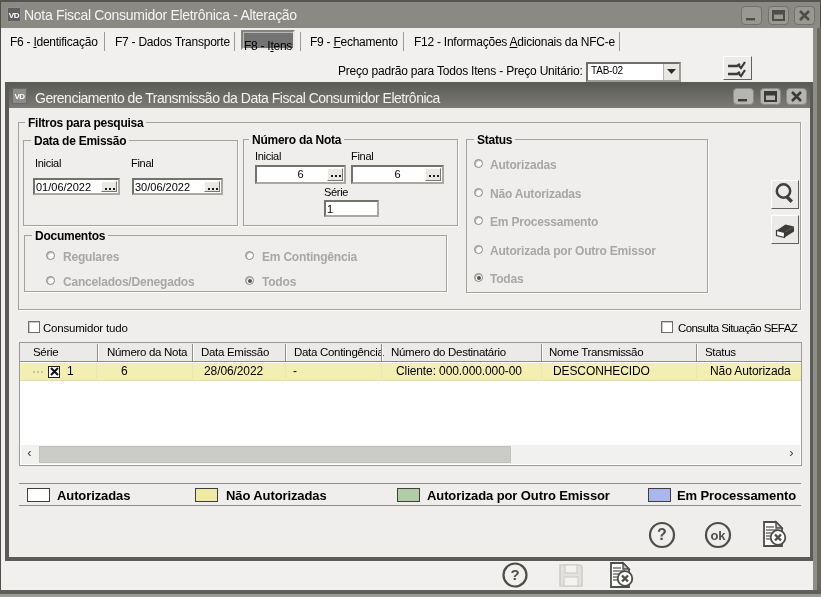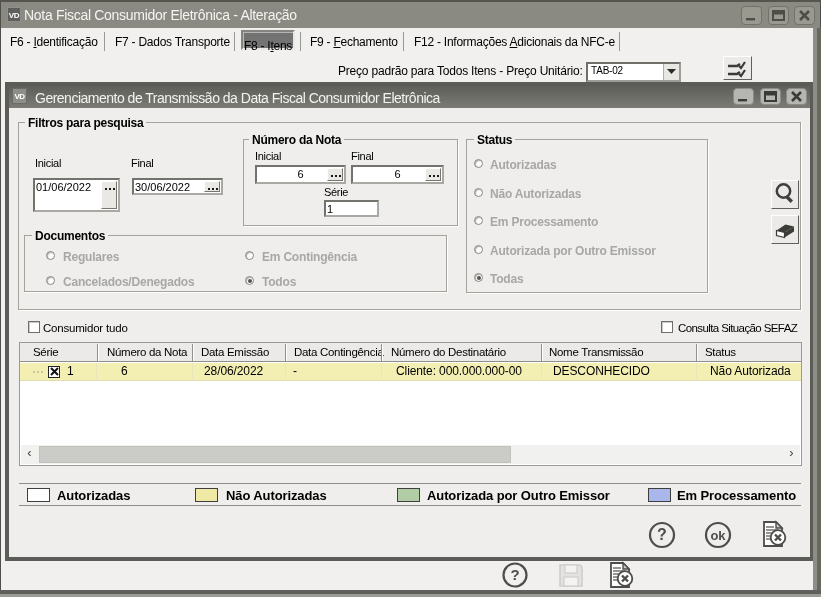--- a/index.html
+++ b/index.html
@@ -141,23 +141,26 @@
     <div class="wbtn" style="left:777px;top:2px;width:21px;height:17px;background:#b5b5b2;border:1px solid #8b8b88">
         <svg width="19" height="15">
           <path d="M5 3 L14 12 M14 3 L5 12" stroke="#3a3a38" stroke-width="2.6"></path>
         </svg>
       </div>
 
     <div class="gb" style="left:9px;top:36px;width:783px;height:188px">
         <div class="cap" style="left:6px">Filtros para pesquisa</div>
       </div>
 
+    <div class="gb" style="left:14px;top:54px;width:215px;height:86px">
+        <div class="cap" style="left:7px">Data de Emissão</div>
+      </div>
     <div class="lab" style="left:26px;top:71px">Inicial</div>
     <div class="lab" style="left:122px;top:71px">Final</div>
-    <div class="field" style="left:24px;top:92px;width:87px;height:34px">
+    <div class="field" style="left:24px;top:92px;width:87px;height:17px">
         <div class="v">01/06/2022</div>
         <div class="dots" style="right:1px"></div>
       </div>
     <div class="field" style="left:123px;top:92px;width:91px;height:17px">
         <div class="v">30/06/2022</div>
         <div class="dots" style="right:1px"></div>
       </div>
 
     <div class="gb" style="left:234px;top:53px;width:215px;height:87px">
         <div class="cap" style="left:5px">Número da Nota</div>

